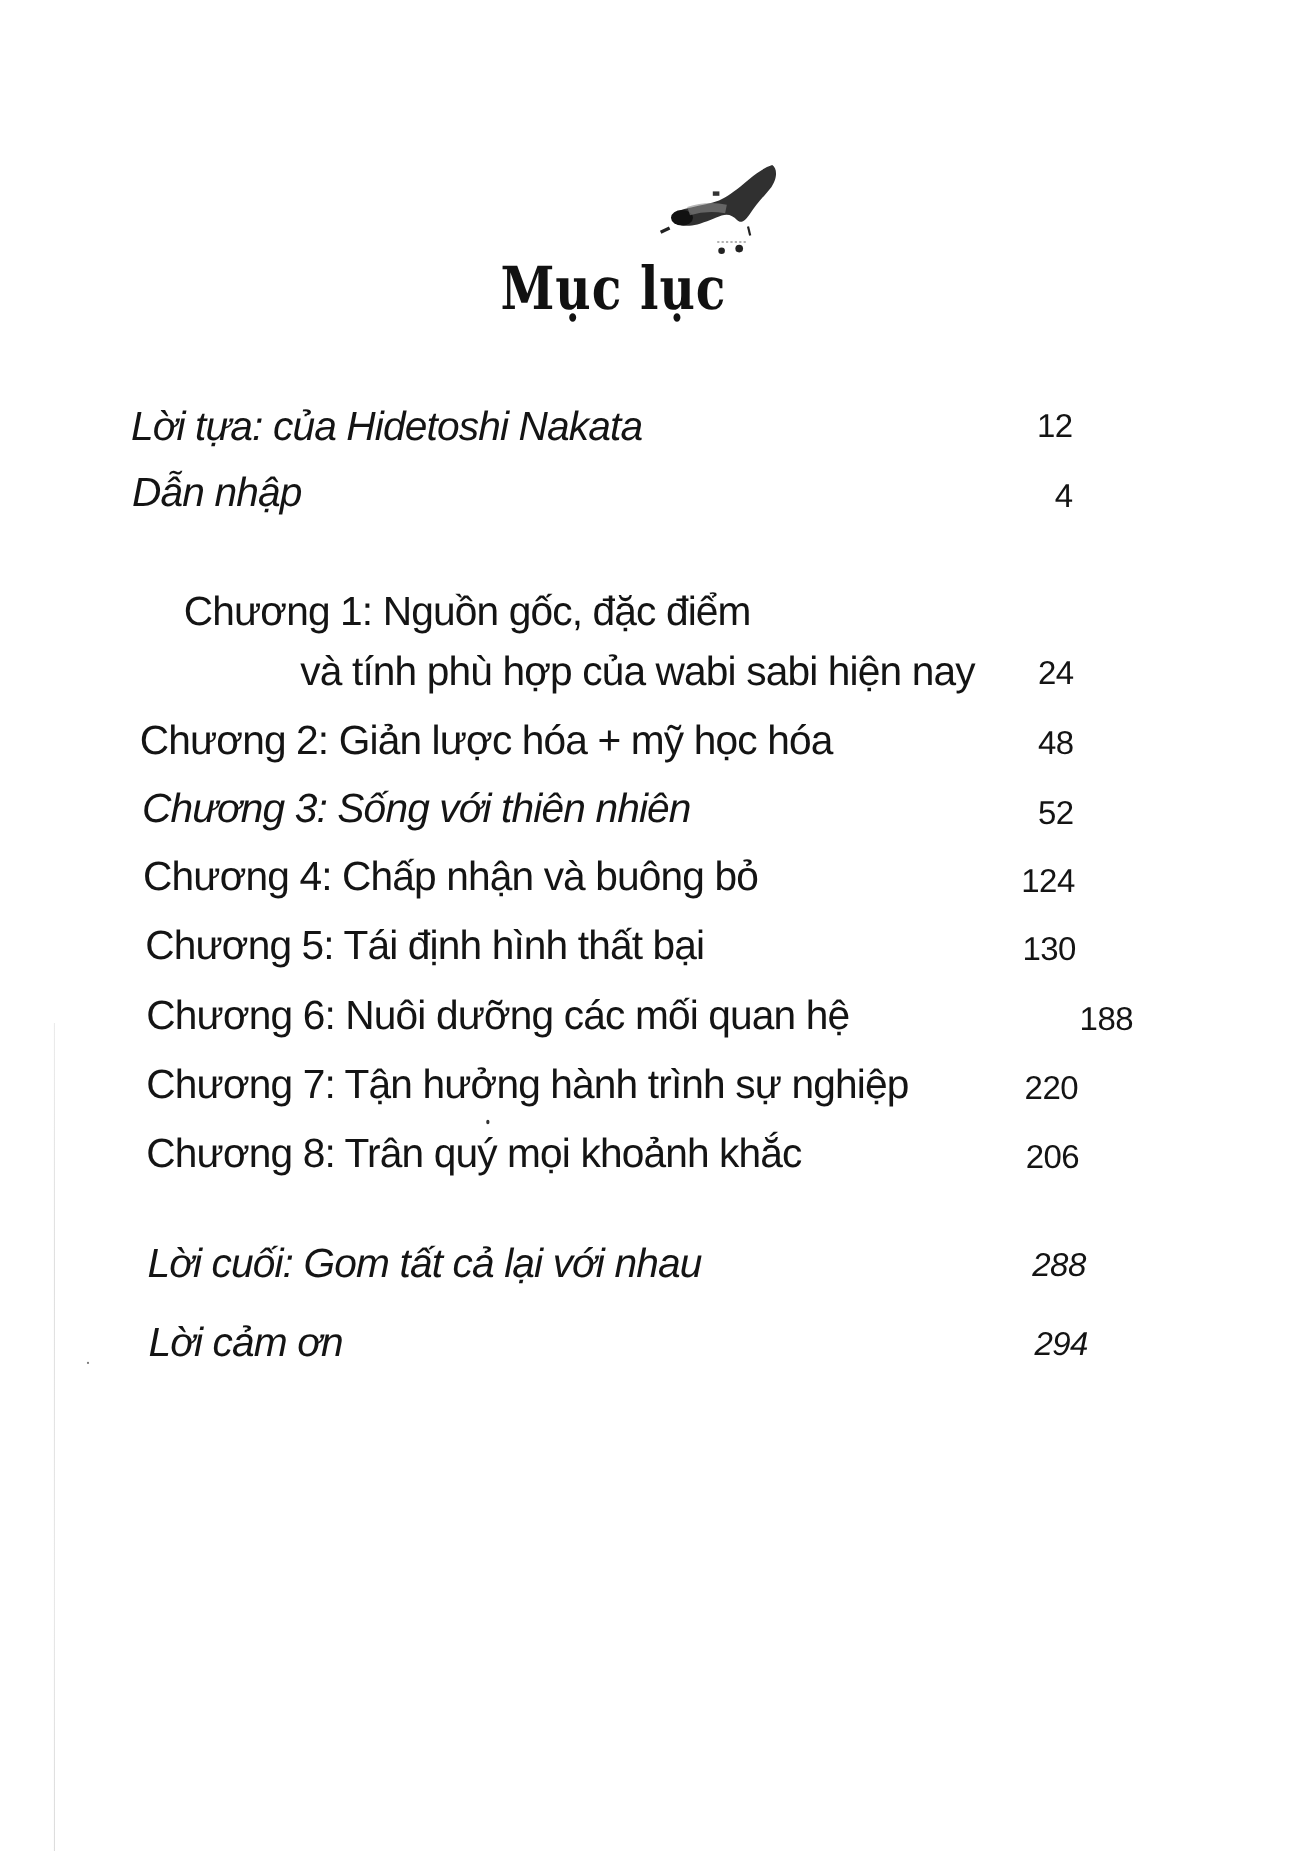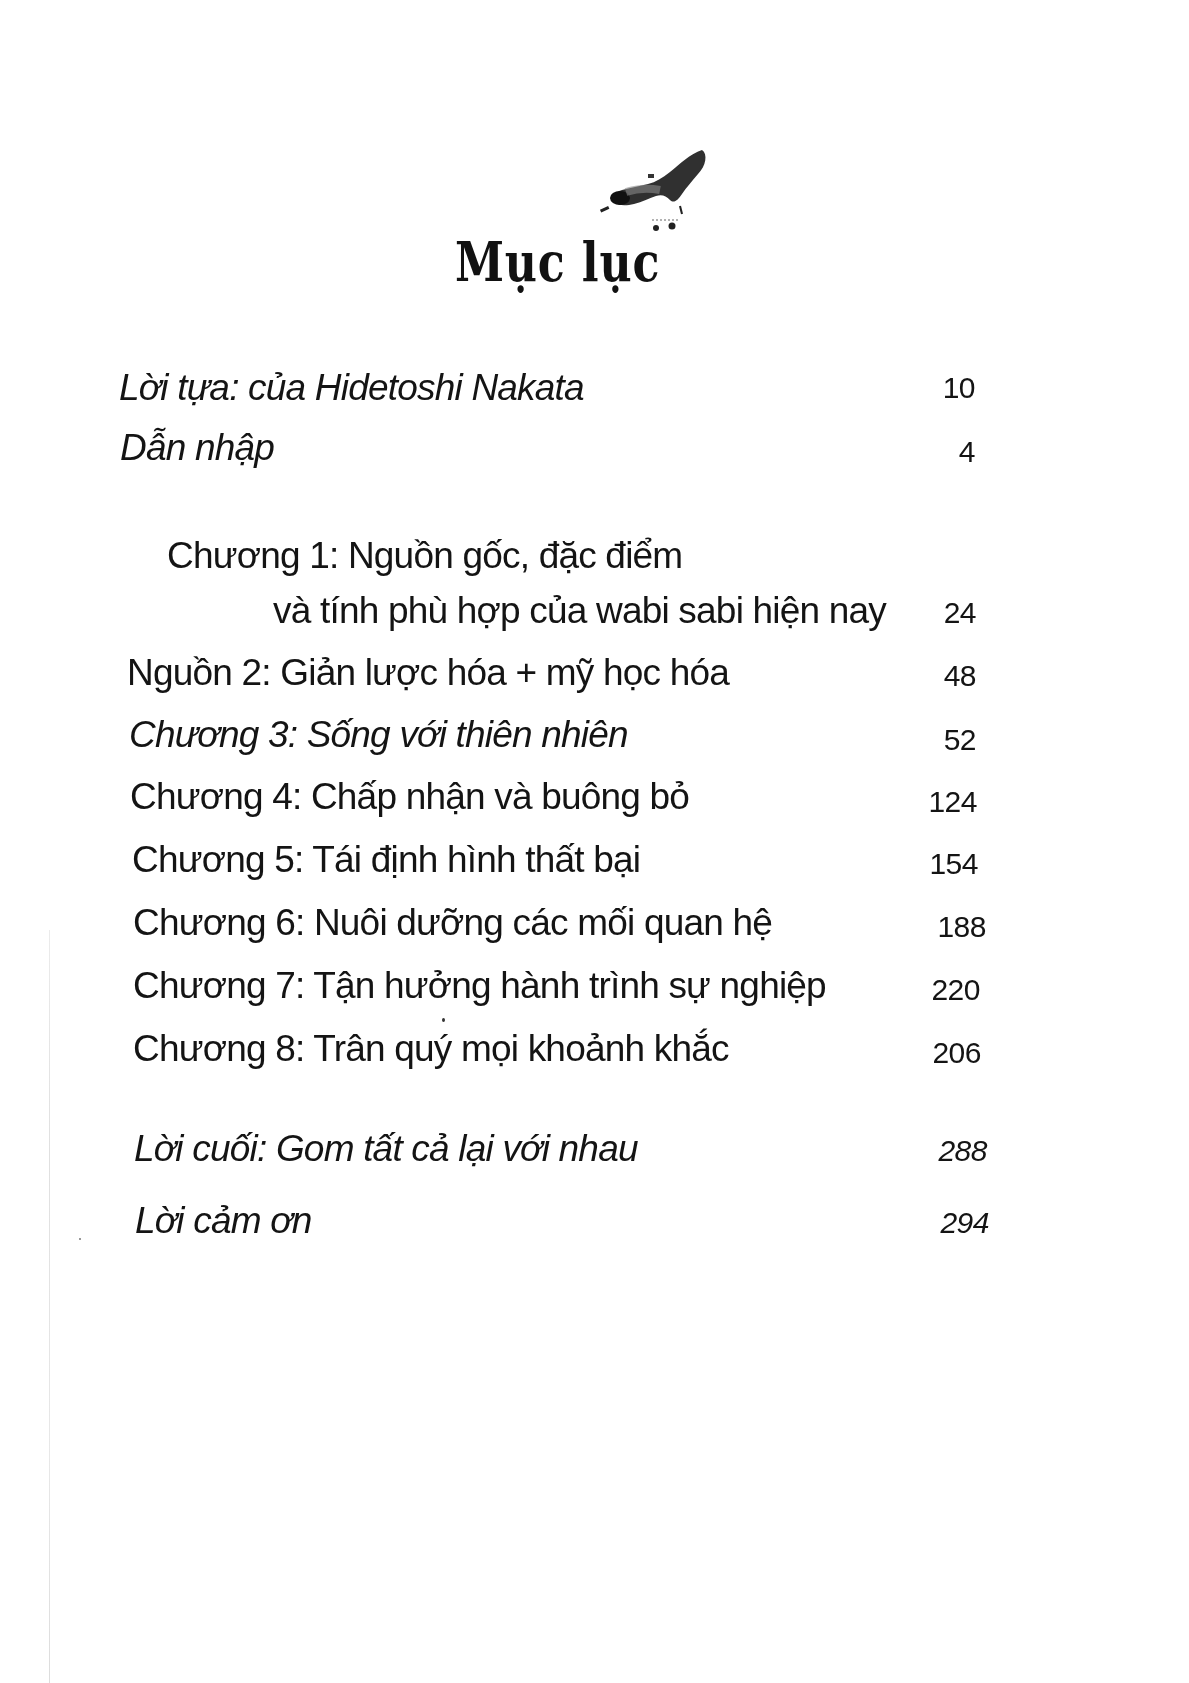--- a/index.html
+++ b/index.html
@@ -44,51 +44,51 @@
   <circle cx="66" cy="80" r="3" fill="#222"></circle>
   <circle cx="82" cy="78" r="3.5" fill="#222"></circle>
   <path d="M62 72 L90 72" stroke="#999" stroke-width="1.5" stroke-dasharray="2 2"></path>
   <path d="M90 58 L92 66" stroke="#222" stroke-width="2"></path>
 </svg>
 
 <div class="title">Mục lục</div>
 
 <div>
   <span class="lbl italic" style="left:119px; top:367px;">Lời tựa: của Hidetoshi Nakata</span>
-  <span class="num" style="left:895px; top:371px;">10</span>
+  <span class="num" style="left:895px; top:371px;">12</span>
 </div>
 <div>
   <span class="lbl italic" style="left:120px; top:427px;">Dẫn nhập</span>
   <span class="num" style="left:895px; top:435px;">4</span>
 </div>
 
 <div>
   <span class="lbl" style="left:123px; top:535px;margin-left:44px;">Chương 1: Nguồn gốc, đặc điểm</span>
   <span class="lbl" style="left:273px; top:590px;">và tính phù hợp của wabi sabi hiện nay</span>
   <span class="num" style="left:896px; top:596px;">24</span>
 </div>
 <div>
-  <span class="lbl" style="left:127px; top:652px;">Nguồn 2: Giản lược hóa + mỹ học hóa</span>
+  <span class="lbl" style="left:127px; top:652px;">Chương 2: Giản lược hóa + mỹ học hóa</span>
   <span class="num" style="left:896px; top:659px;">48</span>
 </div>
 <div>
   <span class="lbl" style="left:129px; top:714px;font-style:italic;">Chương 3: Sống với thiên nhiên</span>
   <span class="num" style="left:896px; top:723px;">52</span>
 </div>
 <div>
   <span class="lbl" style="left:130px; top:776px;">Chương 4: Chấp nhận và buông bỏ</span>
   <span class="num" style="left:897px; top:785px;text-align:right;">124</span>
 </div>
 <div>
   <span class="lbl" style="left:132px; top:839px;">Chương 5:  Tái định hình thất bại</span>
-  <span class="num" style="left:898px; top:847px;">154</span>
+  <span class="num" style="left:898px; top:847px;">130</span>
 </div>
 <div>
   <span class="lbl" style="left:133px; top:902px;">Chương 6: Nuôi dưỡng các mối quan hệ</span>
-  <span class="num" style="left:906px; top:910px;">188</span>
+  <span class="num" style="left:950px; top:910px;">188</span>
 </div>
 <div>
   <span class="lbl" style="left:133px; top:965px;">Chương 7: Tận hưởng hành trình sự nghiệp</span>
   <span class="num" style="left:900px; top:973px;">220</span>
 </div>
 <div>
   <span class="lbl" style="left:133px; top:1028px;">Chương 8: Trân quý mọi khoảnh khắc</span>
   <span class="num" style="left:901px; top:1036px;">206</span>
 </div>
 

